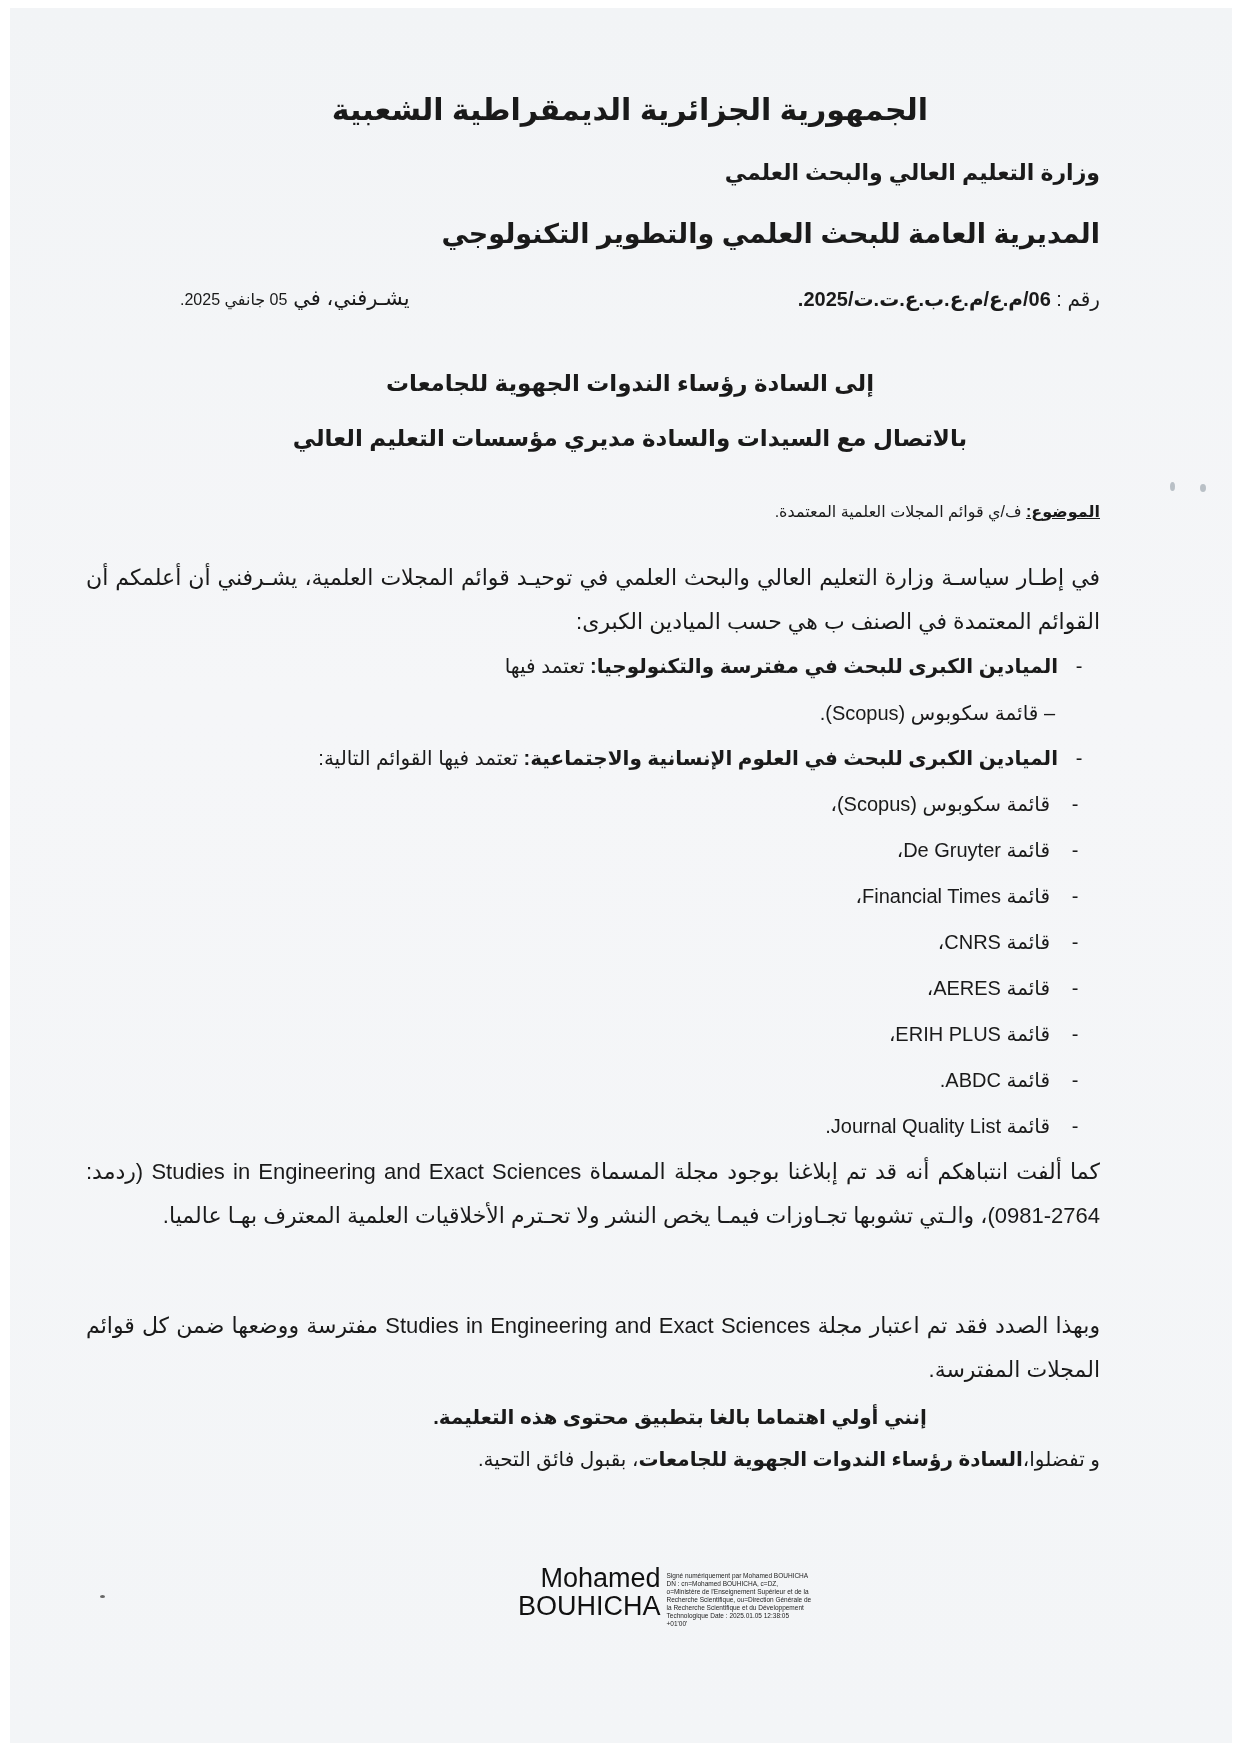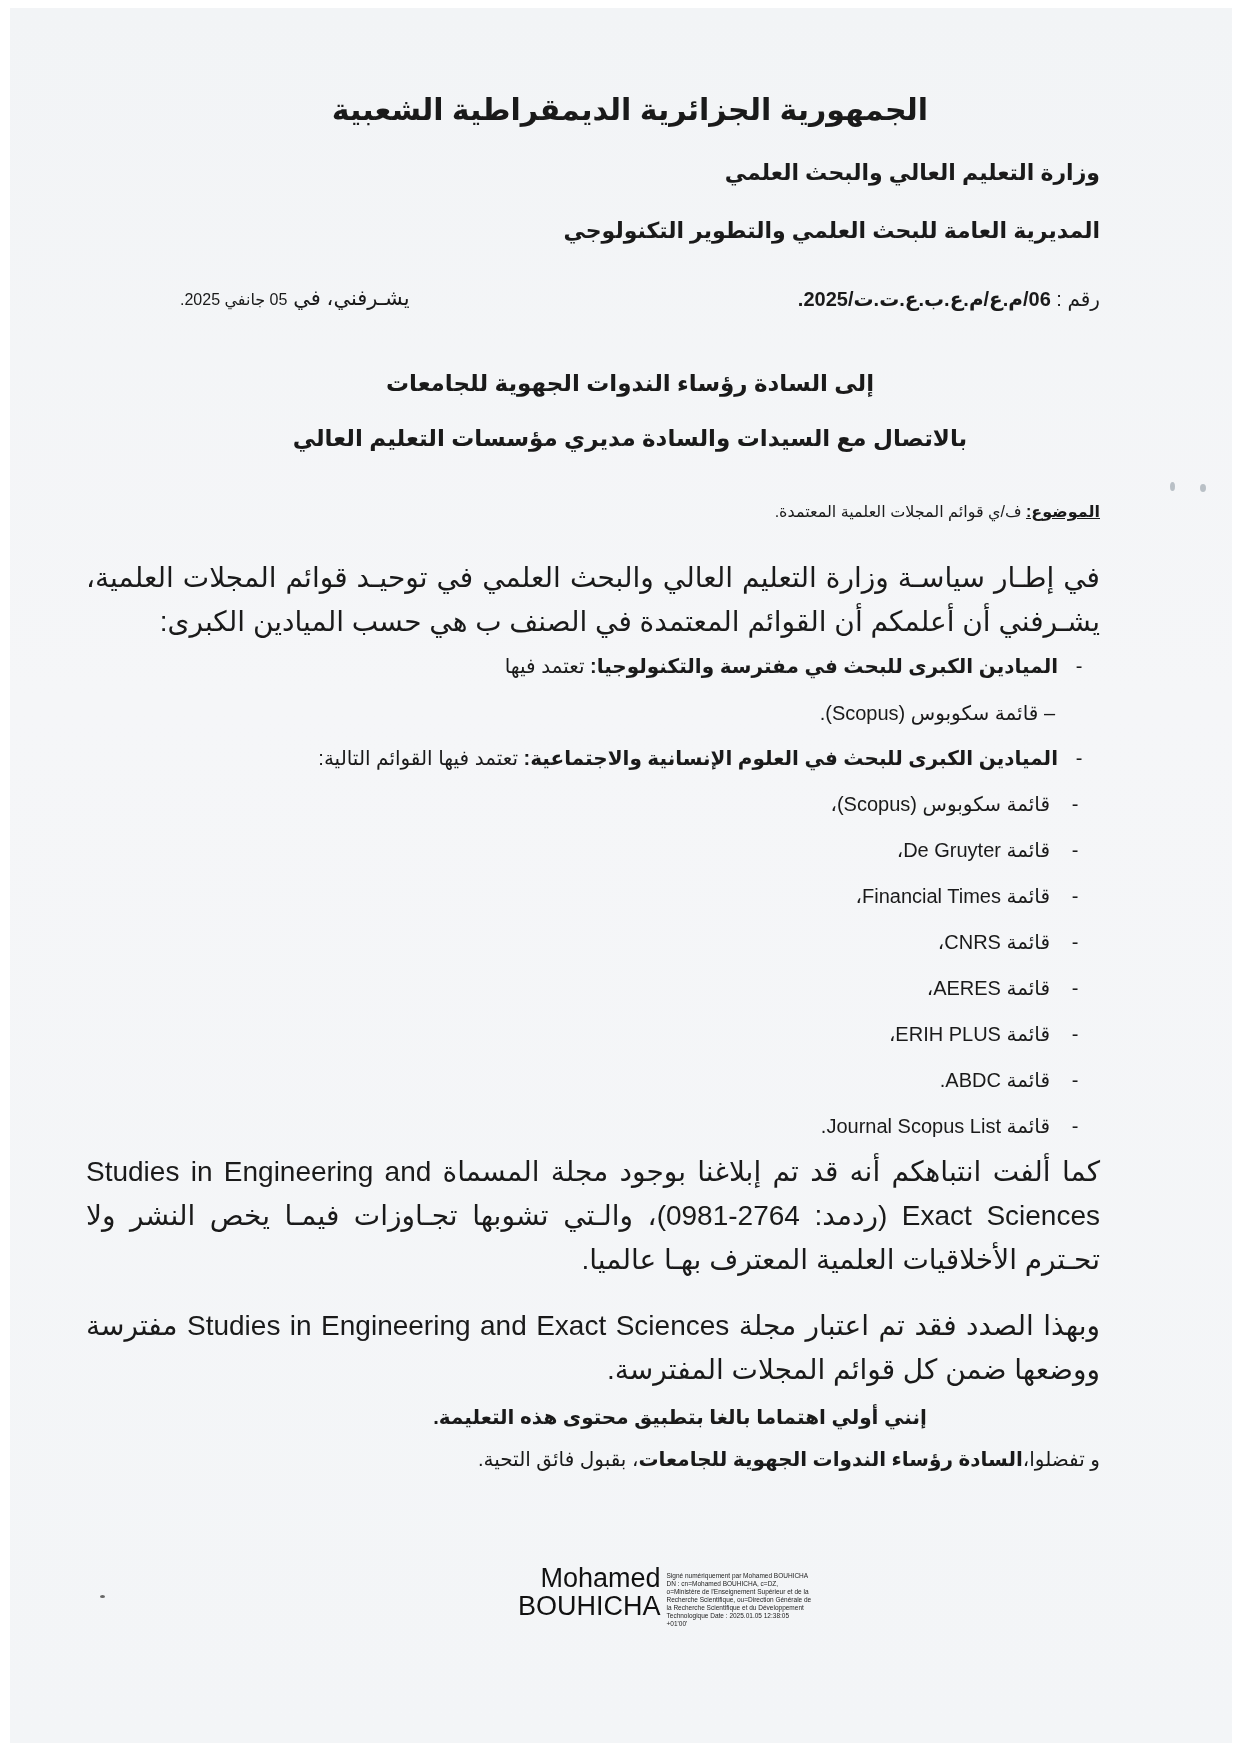--- a/index.html
+++ b/index.html
@@ -31,21 +31,21 @@
       font-size: 30px; font-weight: bold;
       padding-left: 0;
     }
     .title-main span { display: inline-block; margin-left: 20px; }
     .ministry {
       right: 140px; top: 160px;
       font-size: 22px; font-weight: bold;
     }
     .directorate {
       right: 140px; top: 218px;
-      font-size: 22px; font-weight: bold;
+      font-size: 27px; font-weight: bold;
     }
     .ref {
       right: 140px; top: 287px;
       font-size: 20px;
     }
     .ref b { font-weight: bold; }
     .place-date {
       left: 140px; top: 286px;
       font-size: 21px;
     }
@@ -56,21 +56,21 @@
     }
     .addr1 { top: 370px; padding-left: 10px; }
     .addr2 { top: 425px; padding-left: 10px; }
     .subject {
       right: 140px; top: 502px;
       font-size: 16px;
     }
     .subject .label { font-weight: bold; text-decoration: underline; }
     .para {
       right: 140px; left: 86px;
-      font-size: 28px;
+      font-size: 22px;
       text-align: justify;
       line-height: 44px;
     }
     .p1 { top: 556px; }
     .bullet-line {
       right: 140px;
       font-size: 20px;
     }
     .bullet-line .dash { display: inline-block; width: 42px; text-align: center; }
     .bullet-line b { font-weight: bold; }
@@ -153,21 +153,21 @@
   <span class="dash">-</span><b>الميادين الكبرى للبحث في العلوم الإنسانية والاجتماعية:</b><span> تعتمد فيها القوائم التالية:</span>
 </div>
 
 <div class="abs list-item rtl" style="top:792px;"><span class="dash">-</span><span>قائمة سكوبوس (Scopus)،</span></div>
 <div class="abs list-item rtl" style="top:838px;"><span class="dash">-</span><span>قائمة De Gruyter،</span></div>
 <div class="abs list-item rtl" style="top:884px;"><span class="dash">-</span><span>قائمة Financial Times،</span></div>
 <div class="abs list-item rtl" style="top:930px;"><span class="dash">-</span><span>قائمة CNRS،</span></div>
 <div class="abs list-item rtl" style="top:976px;"><span class="dash">-</span><span>قائمة AERES،</span></div>
 <div class="abs list-item rtl" style="top:1022px;"><span class="dash">-</span><span>قائمة ERIH PLUS،</span></div>
 <div class="abs list-item rtl" style="top:1068px;"><span class="dash">-</span><span>قائمة ABDC.</span></div>
-<div class="abs list-item rtl" style="top:1114px;"><span class="dash">-</span><span>قائمة  Journal Scopus List.</span></div>
+<div class="abs list-item rtl" style="top:1114px;"><span class="dash">-</span><span>قائمة  Journal Quality List.</span></div>
 
 <div class="abs para p2 rtl">كما ألفت انتباهكم أنه قد تم إبلاغنا بوجود مجلة المسماة Studies in Engineering and Exact Sciences (ردمد: 2764-0981)، والـتي تشوبها تجـاوزات فيمـا يخص النشر ولا تحـترم الأخلاقيات العلمية المعترف بهـا عالميا.</div>
 
 <div class="abs para p3 rtl">وبهذا الصدد فقد تم اعتبار مجلة Studies in Engineering and Exact Sciences مفترسة ووضعها ضمن كل قوائم المجلات المفترسة.</div>
 
 <div class="abs closing-bold rtl">إنني أولي اهتماما بالغا بتطبيق محتوى هذه التعليمة.</div>
 
 <div class="abs closing rtl">
   <span>و تفضلوا،</span><b>السادة رؤساء الندوات الجهوية للجامعات</b><span>، بقبول فائق التحية.</span>
 </div>

